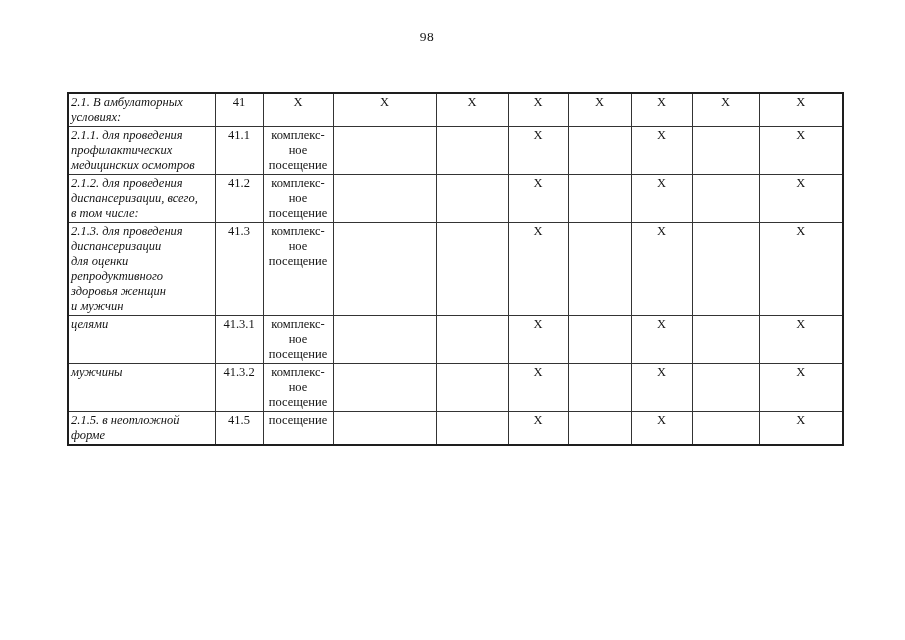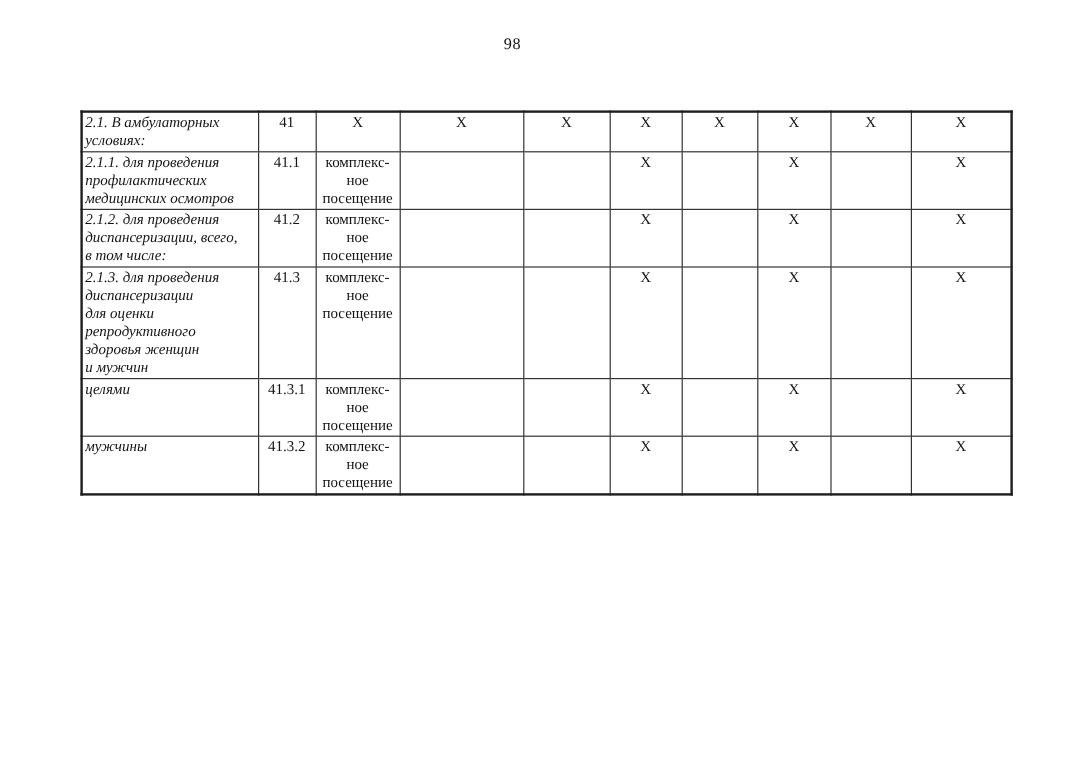--- a/index.html
+++ b/index.html
@@ -156,14 +156,27 @@
 ное
 посещение</td>
       <td class="mark"></td>
       <td class="mark"></td>
       <td class="mark">X</td>
       <td class="mark"></td>
       <td class="mark">X</td>
       <td class="mark"></td>
       <td class="mark">X</td>
     </tr>
+    <tr>
+      <td class="desc">2.1.5. в неотложной
+форме</td>
+      <td class="code">41.5</td>
+      <td class="unit">посещение</td>
+      <td class="mark"></td>
+      <td class="mark"></td>
+      <td class="mark">X</td>
+      <td class="mark"></td>
+      <td class="mark">X</td>
+      <td class="mark"></td>
+      <td class="mark">X</td>
+    </tr>
   </tbody>
 </table>
 
 </body></html>

